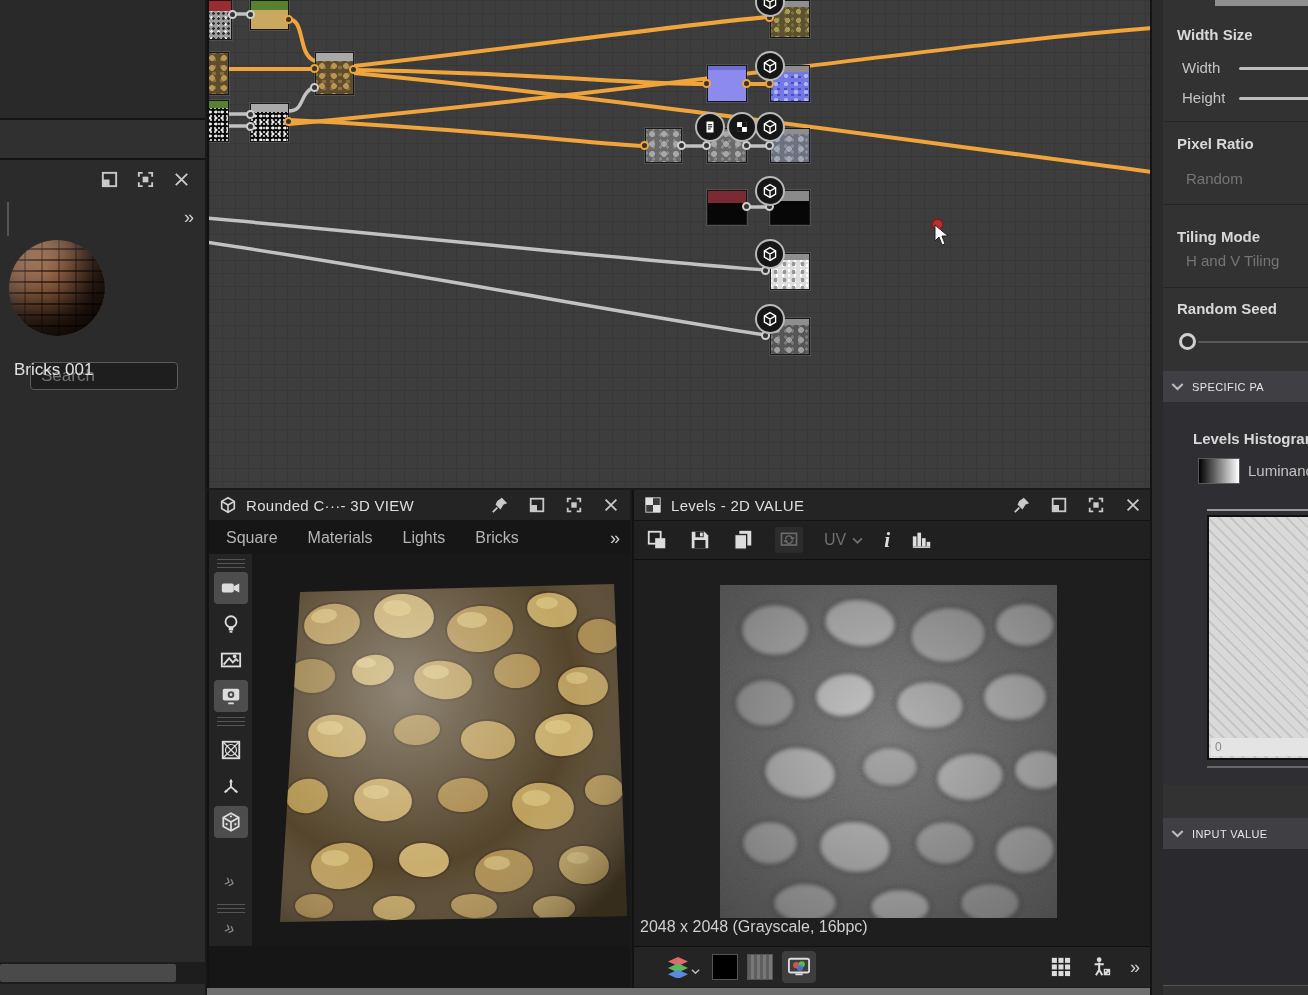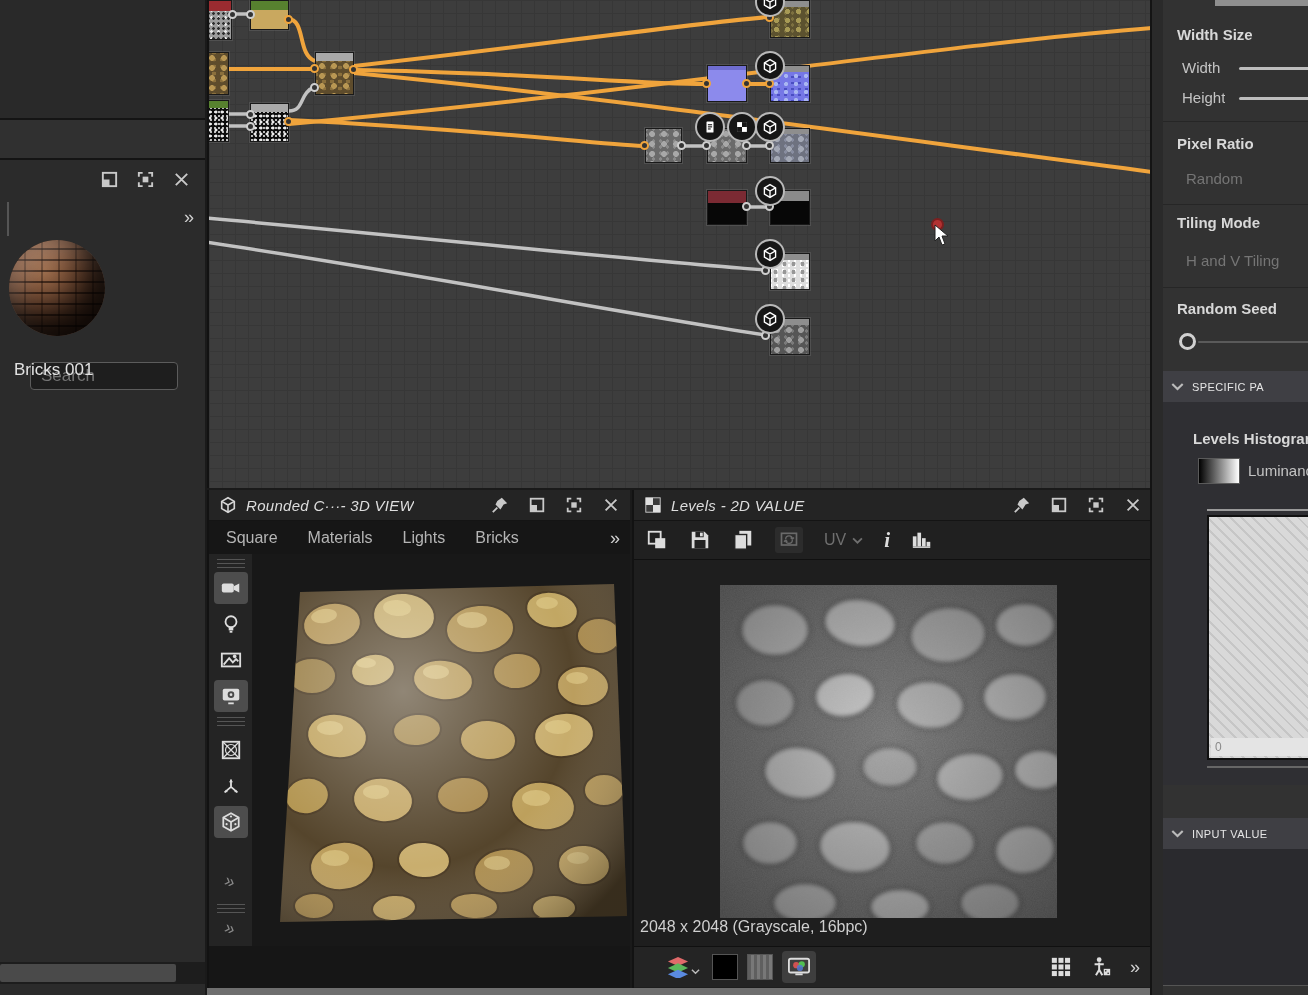--- a/index.html
+++ b/index.html
@@ -69,21 +69,21 @@
      background-size:10px 8px,7px 6px;background-position:0 0,4px 2px;}
   .tex-lavender{background-color:#8c8aec;}
   .tex-black{background-color:#070707;}
   .badge{position:absolute;width:30px;height:30px;border-radius:50%;background:#161616;
          border:2px solid #b9b9b9;display:flex;align-items:center;justify-content:center;box-sizing:border-box;}
   .port{position:absolute;width:9px;height:9px;border-radius:50%;background:#333;
         border:2px solid #cfcfcf;box-sizing:border-box;}
   .port.orange{border-color:#f0a43c;}
 
   
-  .panel-header{height:30px;background:#242424;display:flex;align-items:center;border-bottom:1px solid #141414;font-style:italic;}
+  .panel-header{height:30px;background:#242424;display:flex;align-items:center;border-bottom:1px solid #141414;}
   .panel-title{font-size:15px;color:#dedede;margin-left:9px;letter-spacing:.3px;}
   .hdr-btns{margin-left:auto;display:flex;gap:15px;margin-right:8px;}
 
   
   #view3d{left:207px;top:490px;width:421px;height:498px;background:#161616;border-left:2px solid #121212;}
   #v3-tabs{height:33px;background:#161616;display:flex;align-items:center;gap:30px;padding-left:17px;
            border-bottom:1px solid #101010;}
   .tab{font-size:16px;color:#b5b5b5;cursor:pointer;}
   #v3-toolbar{position:absolute;left:0;top:64px;width:43px;height:392px;background:#242424;
               display:flex;flex-direction:column;align-items:center;}
@@ -694,21 +694,21 @@
     <div class="abs prop-sub lbl" style="left:30px;top:59px;">Width</div>
     <div class="slider-line" style="left:87px;top:67px;width:71px;"></div>
     <div class="abs prop-sub lbl" style="left:30px;top:89px;">Height</div>
     <div class="slider-line" style="left:87px;top:97px;width:71px;"></div>
     <div class="divline" style="top:121px;"></div>
 
     <div class="abs prop-bold lbl" style="left:25px;top:135px;">Pixel Ratio</div>
     <div class="abs prop-dis lbl" style="left:34px;top:170px;">Random</div>
     <div class="divline" style="top:204px;"></div>
 
-    <div class="abs prop-bold lbl" style="left:25px;top:214px;">Tiling Mode</div>
+    <div class="abs prop-bold lbl" style="left:25px;top:228px;">Tiling Mode</div>
     <div class="abs prop-dis lbl" style="left:34px;top:252px;">H and V Tiling</div>
     <div class="divline" style="top:287px;"></div>
 
     <div class="abs prop-bold lbl" style="left:25px;top:300px;">Random Seed</div>
     <div class="slider-line" style="left:46px;top:341px;width:112px;height:2px;background:#5a5a5a;"></div>
     <div class="abs" style="left:27px;top:333px;width:17px;height:17px;border-radius:50%;background:#2e2e2e;border:3px solid #d0d0d0;box-sizing:border-box;"></div>
 
     <div class="sect-band" style="top:371px;">
       <svg width="13" height="13" viewBox="0 0 10 10" style="margin-left:8px;">
           <path d="M1 3 L5 7 L9 3" stroke="#bbb" stroke-width="1.6" fill="none"></path>

